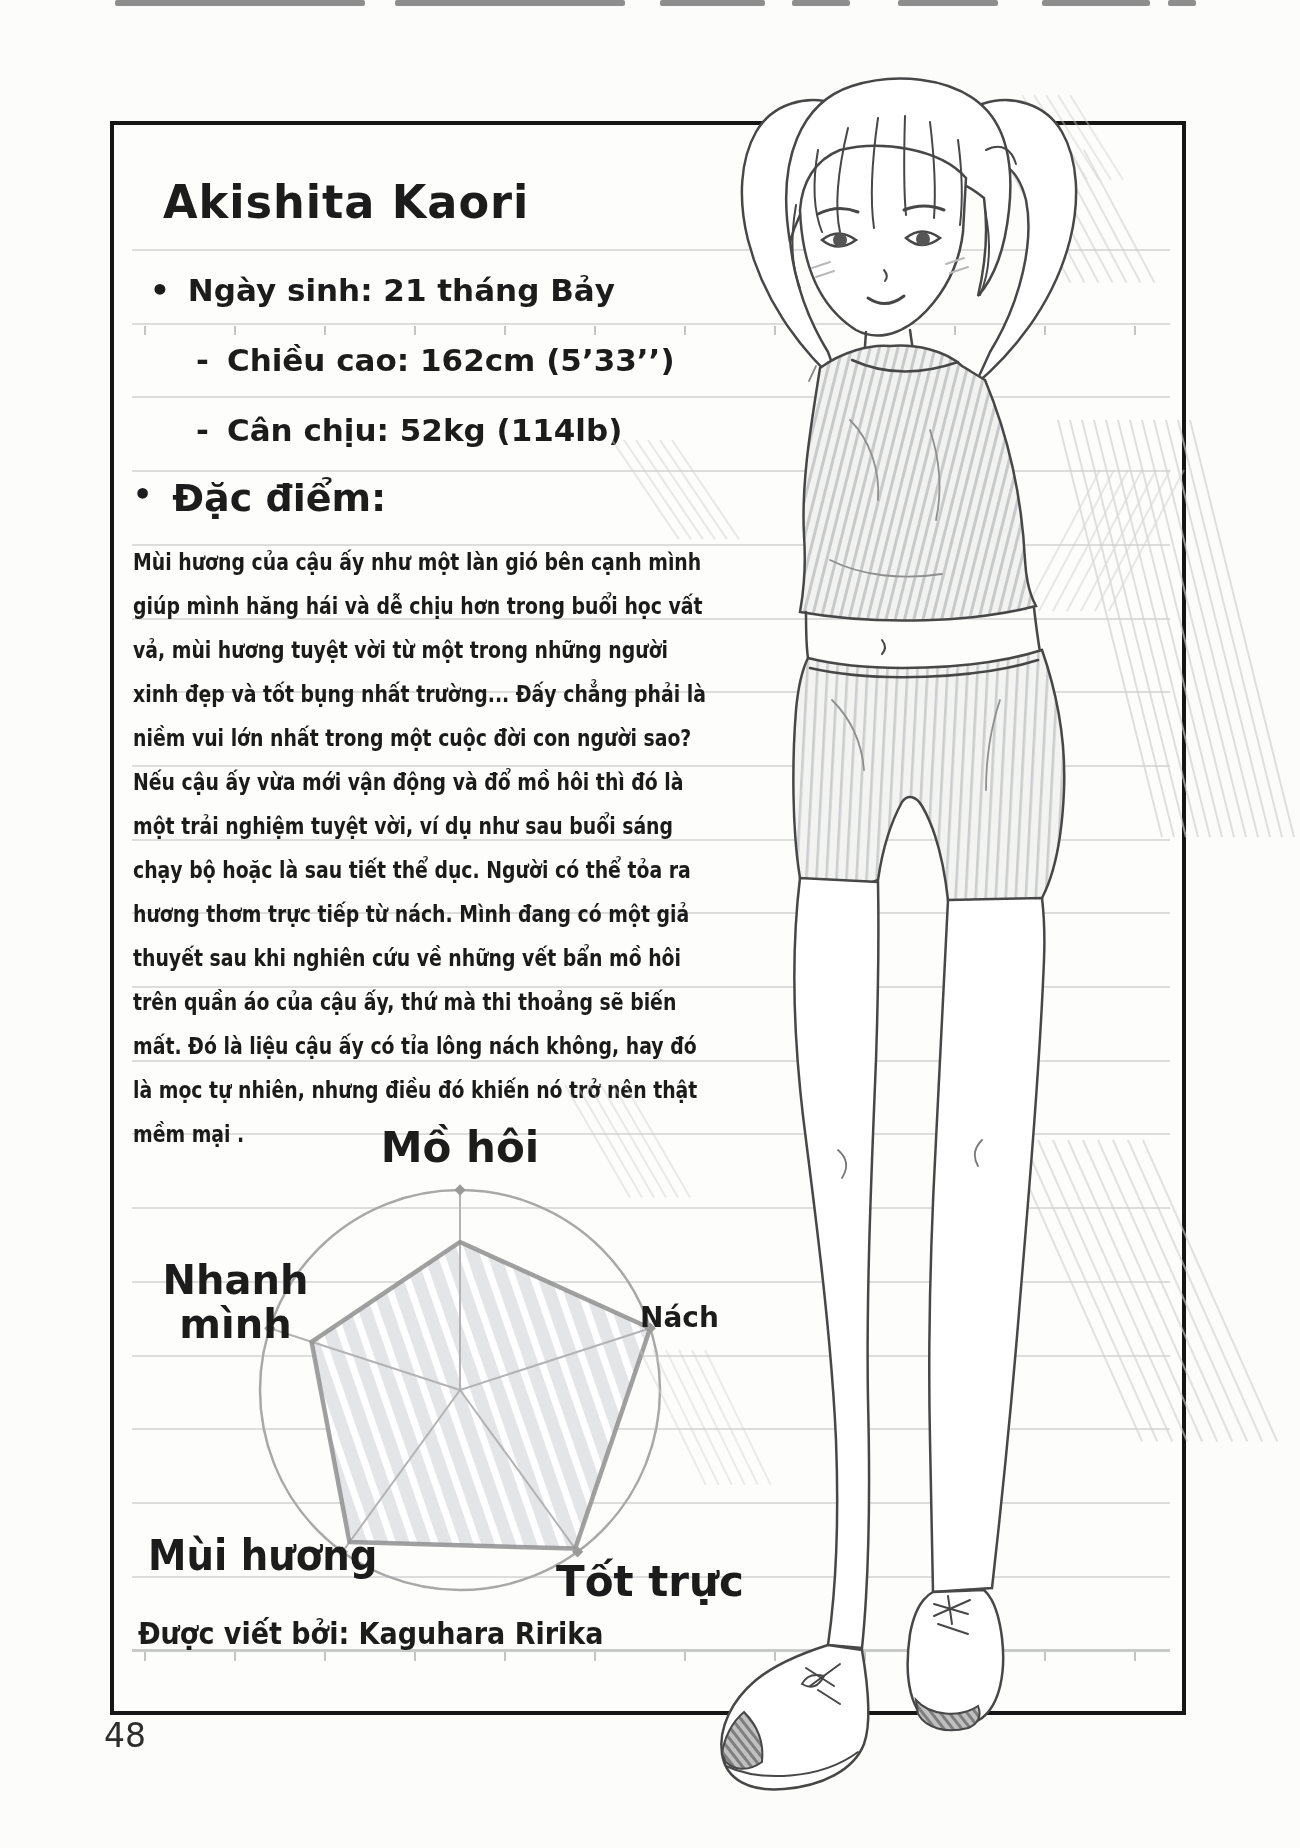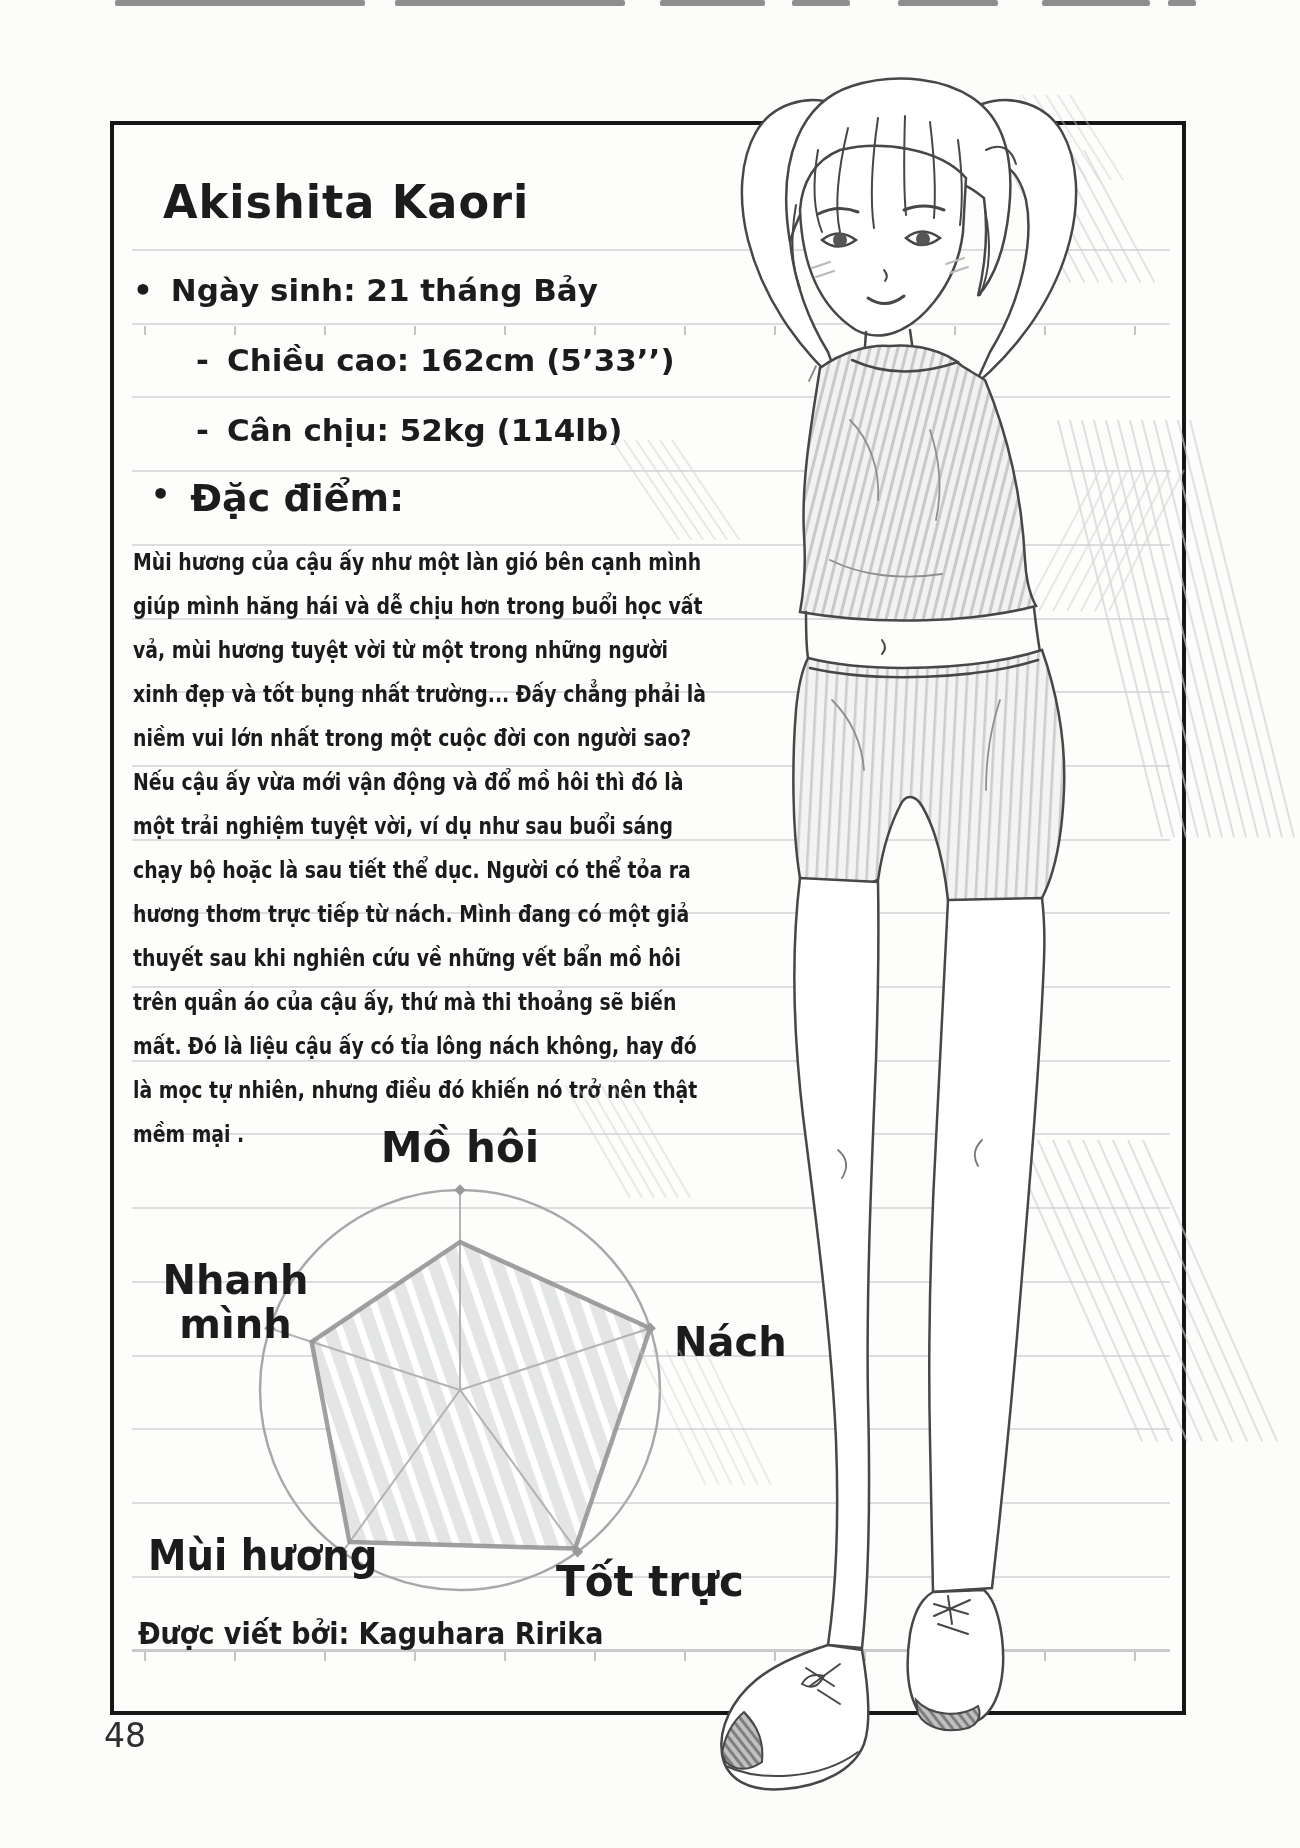--- a/index.html
+++ b/index.html
@@ -13,33 +13,33 @@
     border:4px solid #161616;background:#fdfdfc;z-index:1;
   }
   .rule{position:absolute;left:18px;right:12px;height:2px;background:#dcdddd;}
   .rule.dark{background:#c9caca;height:3px;}
   .tickrow{position:absolute;left:30px;right:30px;height:9px;
     background:repeating-linear-gradient(90deg,#c4c4c4 0 2px,transparent 2px 90px);}
   .txt{position:absolute;z-index:3;font-weight:700;transform-origin:top left;}
   .title{left:163px;top:174px;font-size:47px;letter-spacing:1px;transform:scaleX(.95);}
   .fact{font-size:31px;}
   .fact .b{margin-right:18px;}
-  .f0{left:133px;top:272px;}
+  .f0{left:150px;top:272px;}
   .f1{left:196px;top:342px;}
   .f2{left:196px;top:412px;}
-  .heading{left:133px;top:476px;font-size:38px;margin-left:18px;}
+  .heading{left:133px;top:476px;font-size:38px;}
   .heading .b{margin-right:20px;font-size:30px;vertical-align:6px;}
   .desc{left:133px;top:540px;font-size:23px;line-height:44px;transform:scaleX(.82);color:#1b1b1b;}
   .desc>div{white-space:nowrap;}
   .credit{left:138px;top:1616px;font-size:30px;transform:scaleX(.9);}
   .pagenum{position:absolute;left:104px;top:1716px;font-size:33px;color:#2e2e2e;z-index:3;font-weight:400;}
   .radar-label{position:absolute;z-index:3;font-weight:700;line-height:44px;transform-origin:top left;}
   .lbl-mohoi{left:340px;top:1126px;width:240px;text-align:center;font-size:42px;}
   .lbl-nhanhnhen{left:138px;top:1258px;width:195px;text-align:center;font-size:40px;}
-  .lbl-nach{left:674px;top:1296px;font-size:40px;margin-top:24px;}
+  .lbl-nach{left:640px;top:1296px;font-size:28px;}
   .lbl-muihuong{left:148px;top:1534px;font-size:42px;transform:scaleX(.92);}
   .lbl-totbung{left:556px;top:1560px;font-size:42px;}
   #radar{position:absolute;left:250px;top:1180px;z-index:2;}
   #figure{position:absolute;left:0;top:0;z-index:4;pointer-events:none;}
 </style>
 </head>
 <body>
 
 <div id="topmarks">
     <div class="topmark" style="left: 115px; width: 250px;"></div>

